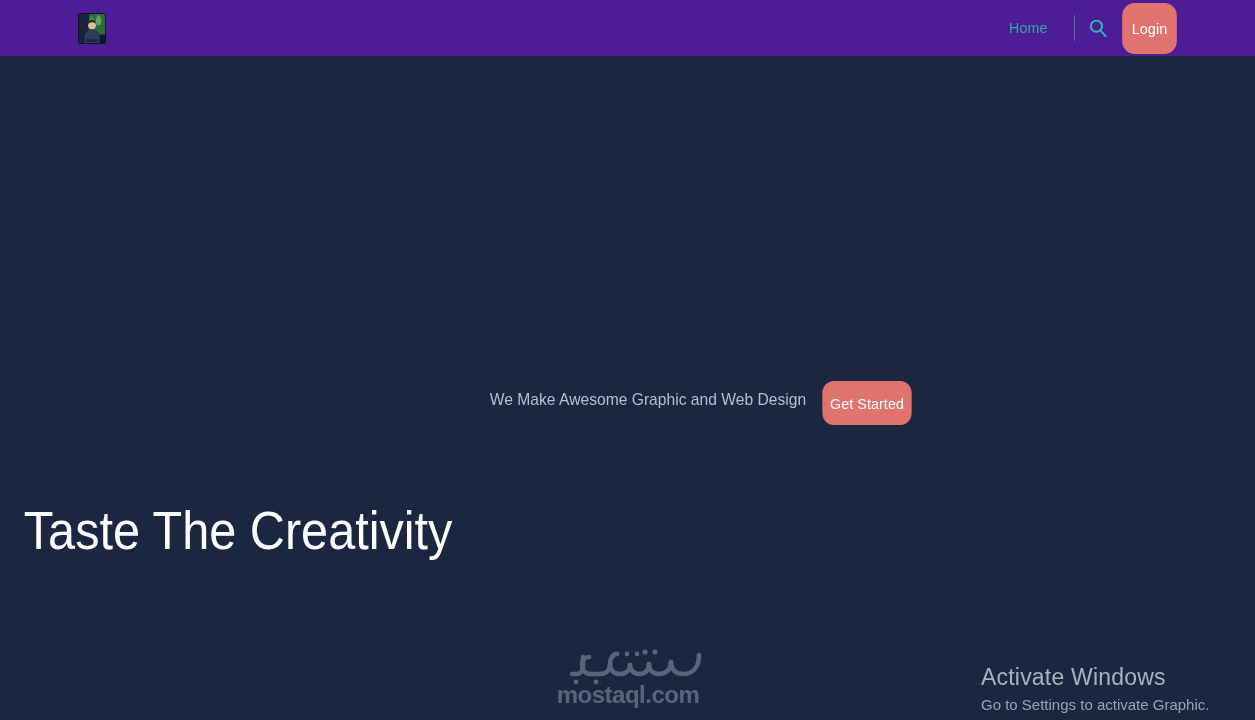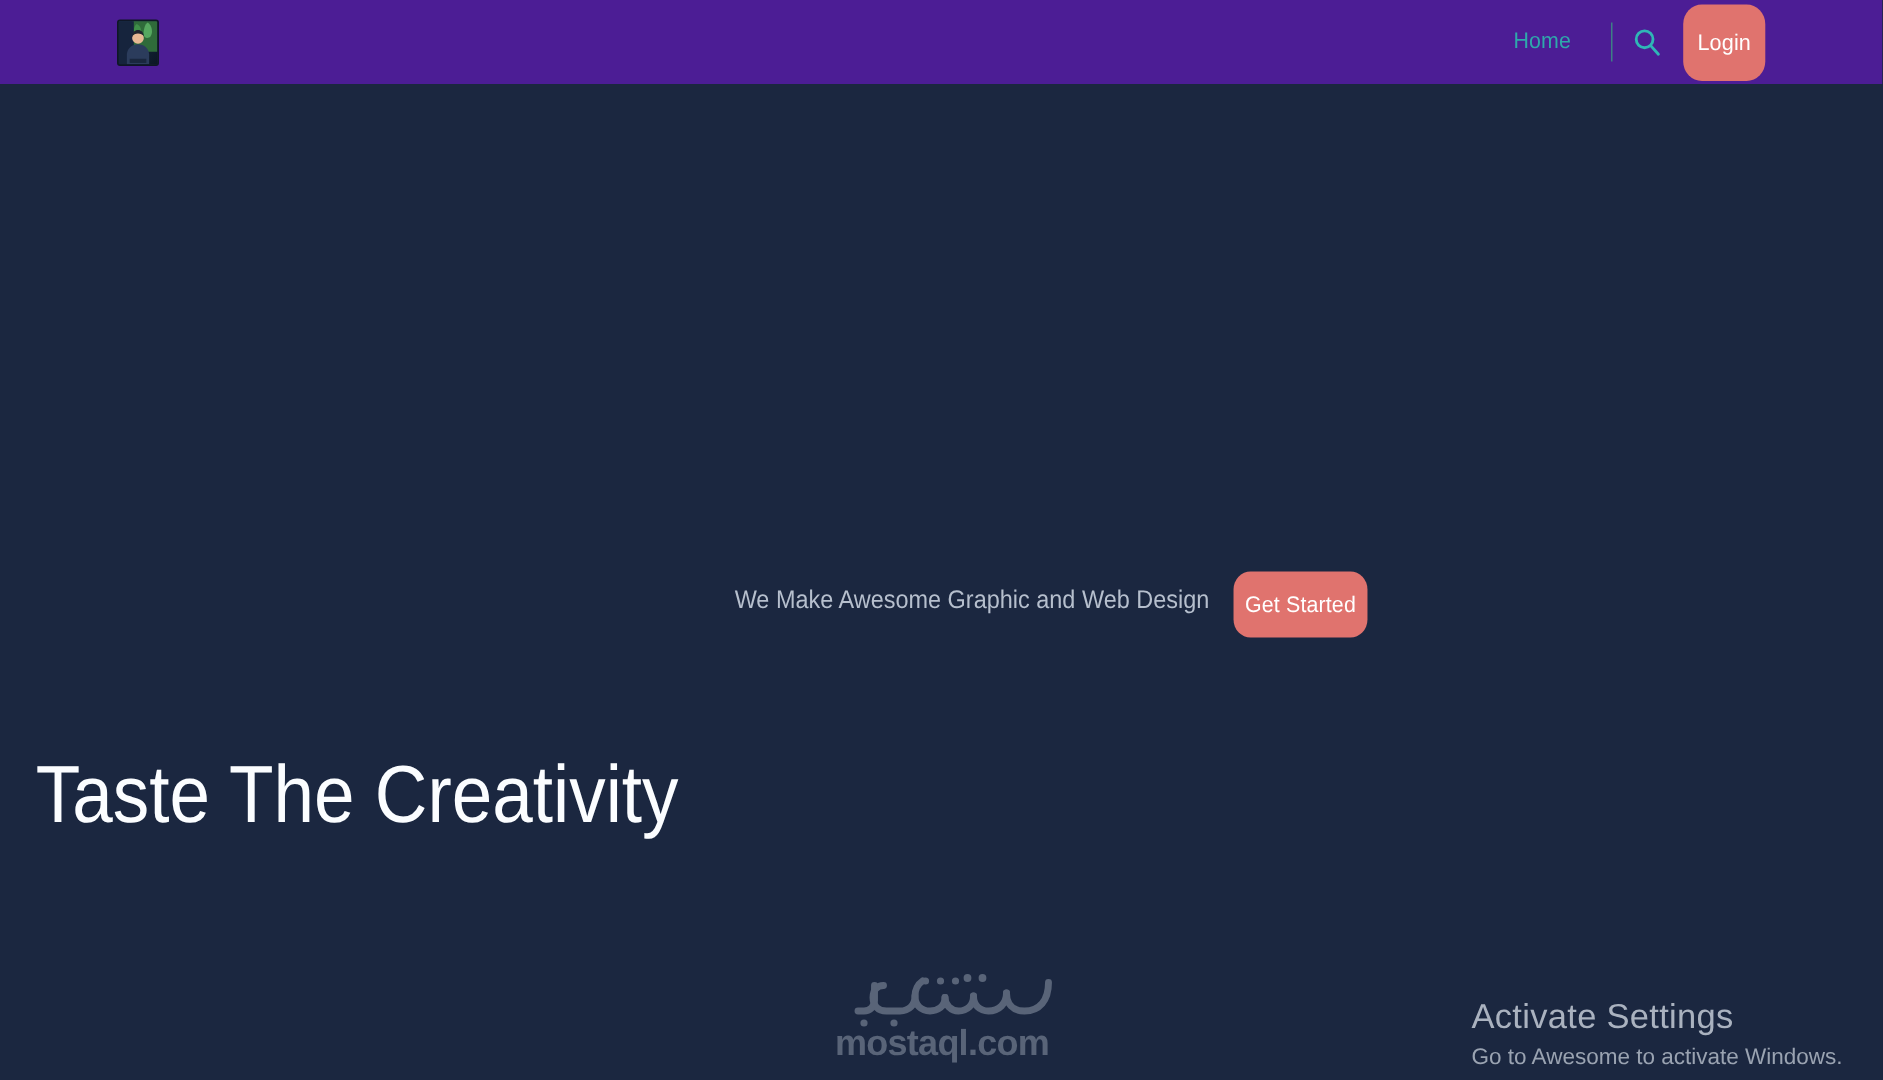--- a/index.html
+++ b/index.html
@@ -281,15 +281,15 @@
       <circle cx="78" cy="13" r="2.4"></circle>
       <circle cx="68" cy="13" r="2.4"></circle>
       <circle cx="47" cy="41" r="2.4"></circle>
       <circle cx="27" cy="41" r="2.4"></circle>
     </g>
     <text x="79" y="62" text-anchor="middle" font-family="'Liberation Sans', sans-serif" font-size="24" font-weight="bold" letter-spacing="-0.5" fill="#aeb8c6">mostaql.com</text>
   </svg>
 </div>
 
 <div class="activate-nag">
-  <div class="activate-title">Activate Settings</div>
-  <div class="activate-sub">Go to Awesome to activate Windows.</div>
+  <div class="activate-title">Activate Windows</div>
+  <div class="activate-sub">Go to Settings to activate Graphic.</div>
 </div>
 
 </body></html>

